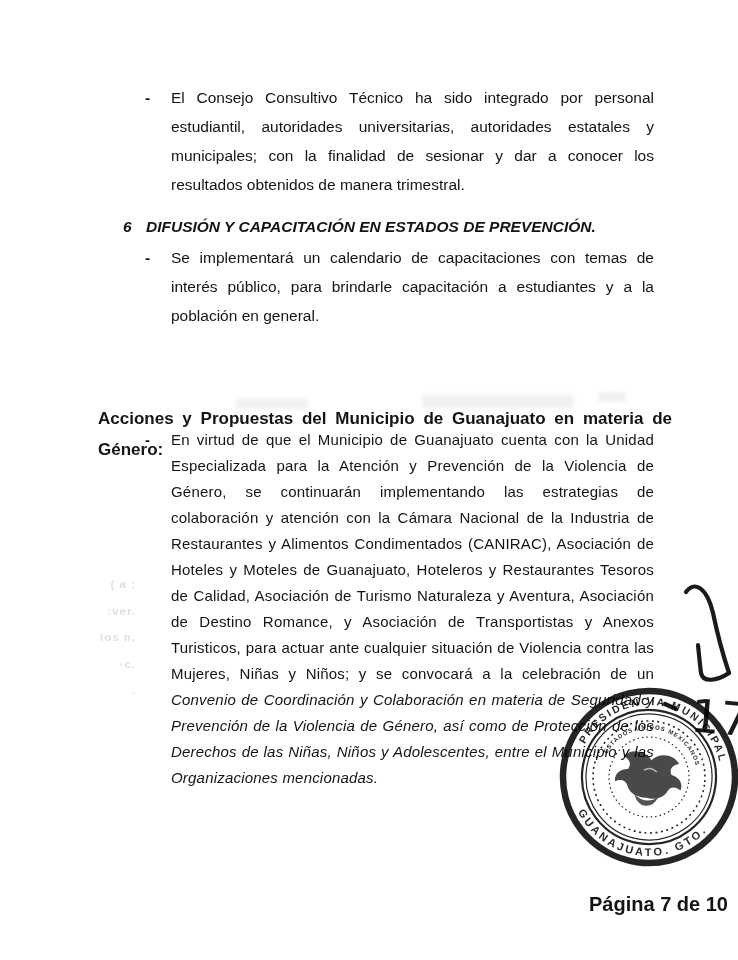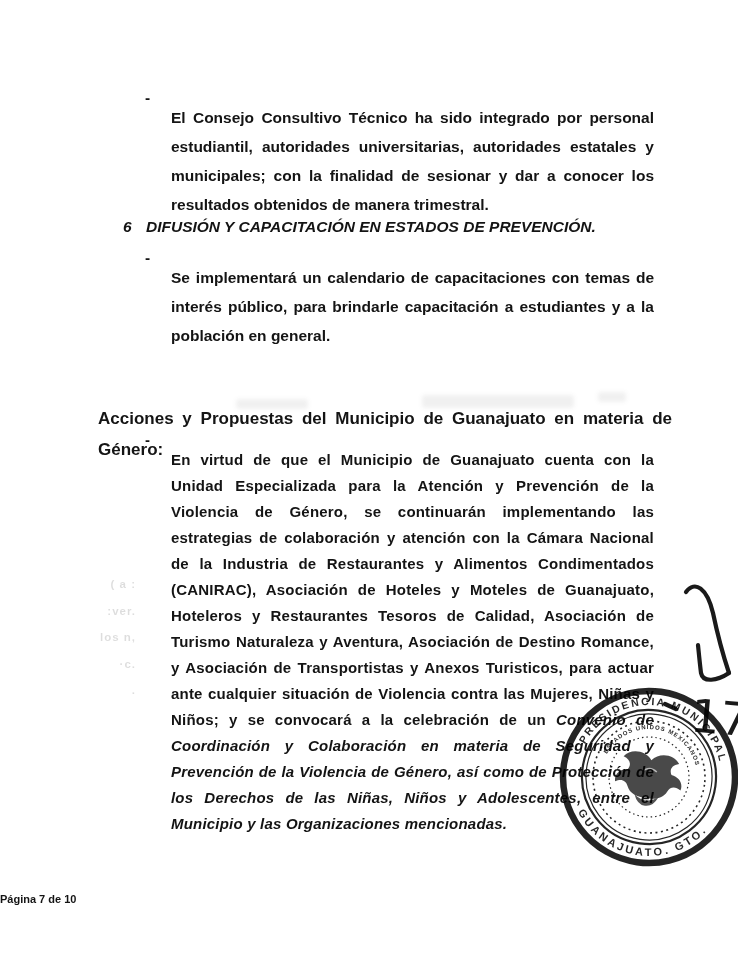--- a/index.html
+++ b/index.html
@@ -17,22 +17,21 @@
     display: flex;
   }
   .bullet-marker {
     flex: none;
     width: 26px;
     font-weight: bold;
   }
   .bullet-text {
     width: 483px;
     text-align: justify;
-    font-weight: bold;
-    margin-top: 20px;
+    font-weight: normal;
   }
   .fs-body  { font-size: 15.5px; line-height: 29px; }
   .fs-body2 { font-size: 15px;   line-height: 26px; letter-spacing: .2px; }
   .it { font-style: italic; }
 
   .section-heading {
     position: absolute;
     left: 123px; top: 216px;
     display: flex;
     font-weight: bold;
@@ -49,23 +48,23 @@
     font-weight: bold;
     font-size: 17px;
     line-height: 30.5px;
     text-align: justify;
     margin-top: 48px;
   }
 
   .footer {
     position: absolute;
     left: 0; right: 10px; top: 893px;
-    text-align: left;
+    text-align: right;
     font-weight: bold;
-    font-size: 11px;
+    font-size: 20px;
   }
 
   
   .ghost-column {
     position: absolute;
     left: 82px; top: 571px;
     width: 54px;
     font-size: 11.5px;
     font-weight: bold;
     line-height: 26.5px;

